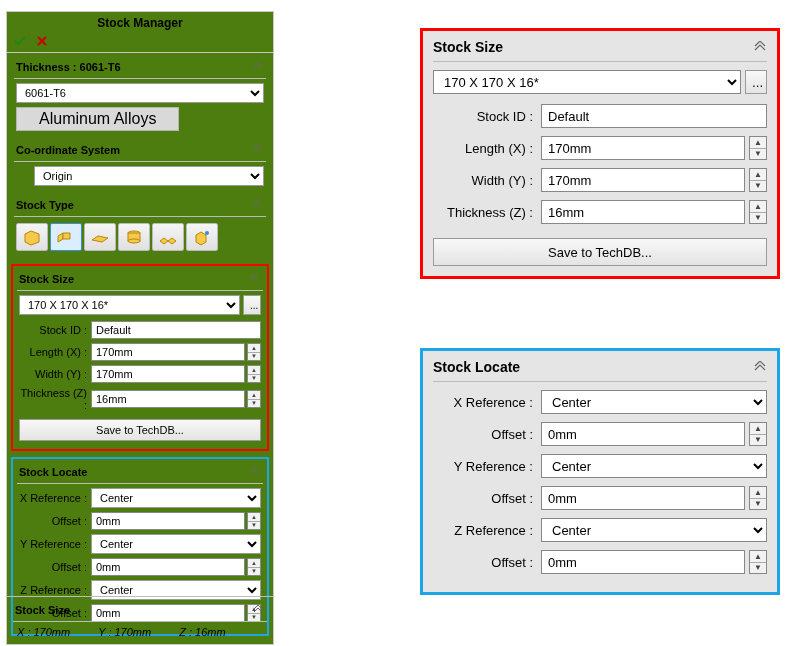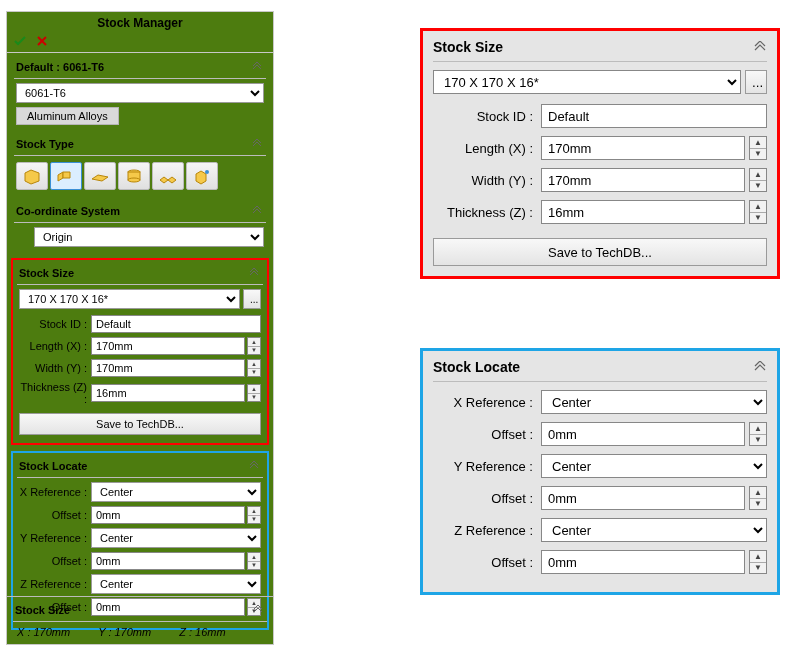--- a/index.html
+++ b/index.html
@@ -55,22 +55,22 @@
     height: 20px;
     background: #fff;
     border: 1px solid #9a9a9a;
     font-size: 11px;
     padding: 0 4px;
   }
   .greybox {
     display: inline-block;
     background: #d9d9d9;
     border: 1px solid #b5b5b5;
-    padding: 2px 10px;
-    font-size: 11px;
+    padding: 2px 22px;
+    font-size: 16px;
     margin-top: 4px;
   }
   .icon-row { display: flex; gap: 2px; padding: 2px 0; }
   .stock-icon {
     width: 32px; height: 28px;
     border: 1px solid #bbb;
     background: linear-gradient(#f5f5f5,#e0e0e0);
     display: flex; align-items: center; justify-content: center;
     border-radius: 2px;
   }
@@ -203,33 +203,49 @@
     <span style="margin-left:6px">
       <svg width="12" height="12">
           <path d="M2 2 L10 10 M10 2 L2 10" stroke="#cc0000" stroke-width="2"></path>
         </svg>
     </span>
   </div>
 
   <div class="section">
     <div class="sec-head">
       <span>
-        <span>Default : </span><span>6061-T6</span>
+        <span>Thickness : </span><span>6061-T6</span>
       </span>
       <span class="chev">
         <svg width="12" height="10">
             <path d="M2 7 L6 3 L10 7 M2 4 L6 0 L10 4" stroke="#666" stroke-width="1" fill="none"></path>
           </svg>
       </span>
     </div>
     <div class="sec-body">
       <select class="sel">
         <option>6061-T6</option>
       </select>
       <div class="greybox">Aluminum Alloys</div>
+    </div>
+  </div>
+
+  <div class="section">
+    <div class="sec-head">
+      <span>Co-ordinate System</span>
+      <span class="chev">
+          <svg width="12" height="10">
+            <path d="M2 7 L6 3 L10 7 M2 4 L6 0 L10 4" stroke="#666" stroke-width="1" fill="none"></path>
+          </svg>
+        </span>
+    </div>
+    <div class="sec-body">
+      <select class="sel" style="margin-left:18px; width:calc(100% - 18px);">
+        <option>Origin</option>
+      </select>
     </div>
   </div>
 
   <div class="section">
     <div class="sec-head">
       <span>Stock Type</span>
       <span class="chev">
           <svg width="12" height="10">
             <path d="M2 7 L6 3 L10 7 M2 4 L6 0 L10 4" stroke="#666" stroke-width="1" fill="none"></path>
           </svg>
@@ -269,36 +285,20 @@
         <div class="stock-icon">
             <svg width="20" height="18">
               <polygon points="4,14 4,7 9,4 14,7 14,14 9,17" fill="#f5c94a" stroke="#b8860b"></polygon>
               <circle cx="15" cy="5" r="2" fill="#3a8fd6"></circle>
             </svg>
           </div>
       </div>
     </div>
   </div>
 
-  <div class="section">
-    <div class="sec-head">
-      <span>Co-ordinate System</span>
-      <span class="chev">
-          <svg width="12" height="10">
-            <path d="M2 7 L6 3 L10 7 M2 4 L6 0 L10 4" stroke="#666" stroke-width="1" fill="none"></path>
-          </svg>
-        </span>
-    </div>
-    <div class="sec-body">
-      <select class="sel" style="margin-left:18px; width:calc(100% - 18px);">
-        <option>Origin</option>
-      </select>
-    </div>
-  </div>
-
   <div class="section box-red">
     <div class="sec-head">
       <span>Stock Size</span>
       <span class="chev">
           <svg width="12" height="10">
             <path d="M2 7 L6 3 L10 7 M2 4 L6 0 L10 4" stroke="#666" stroke-width="1" fill="none"></path>
           </svg>
         </span>
     </div>
     <div class="sec-body">

